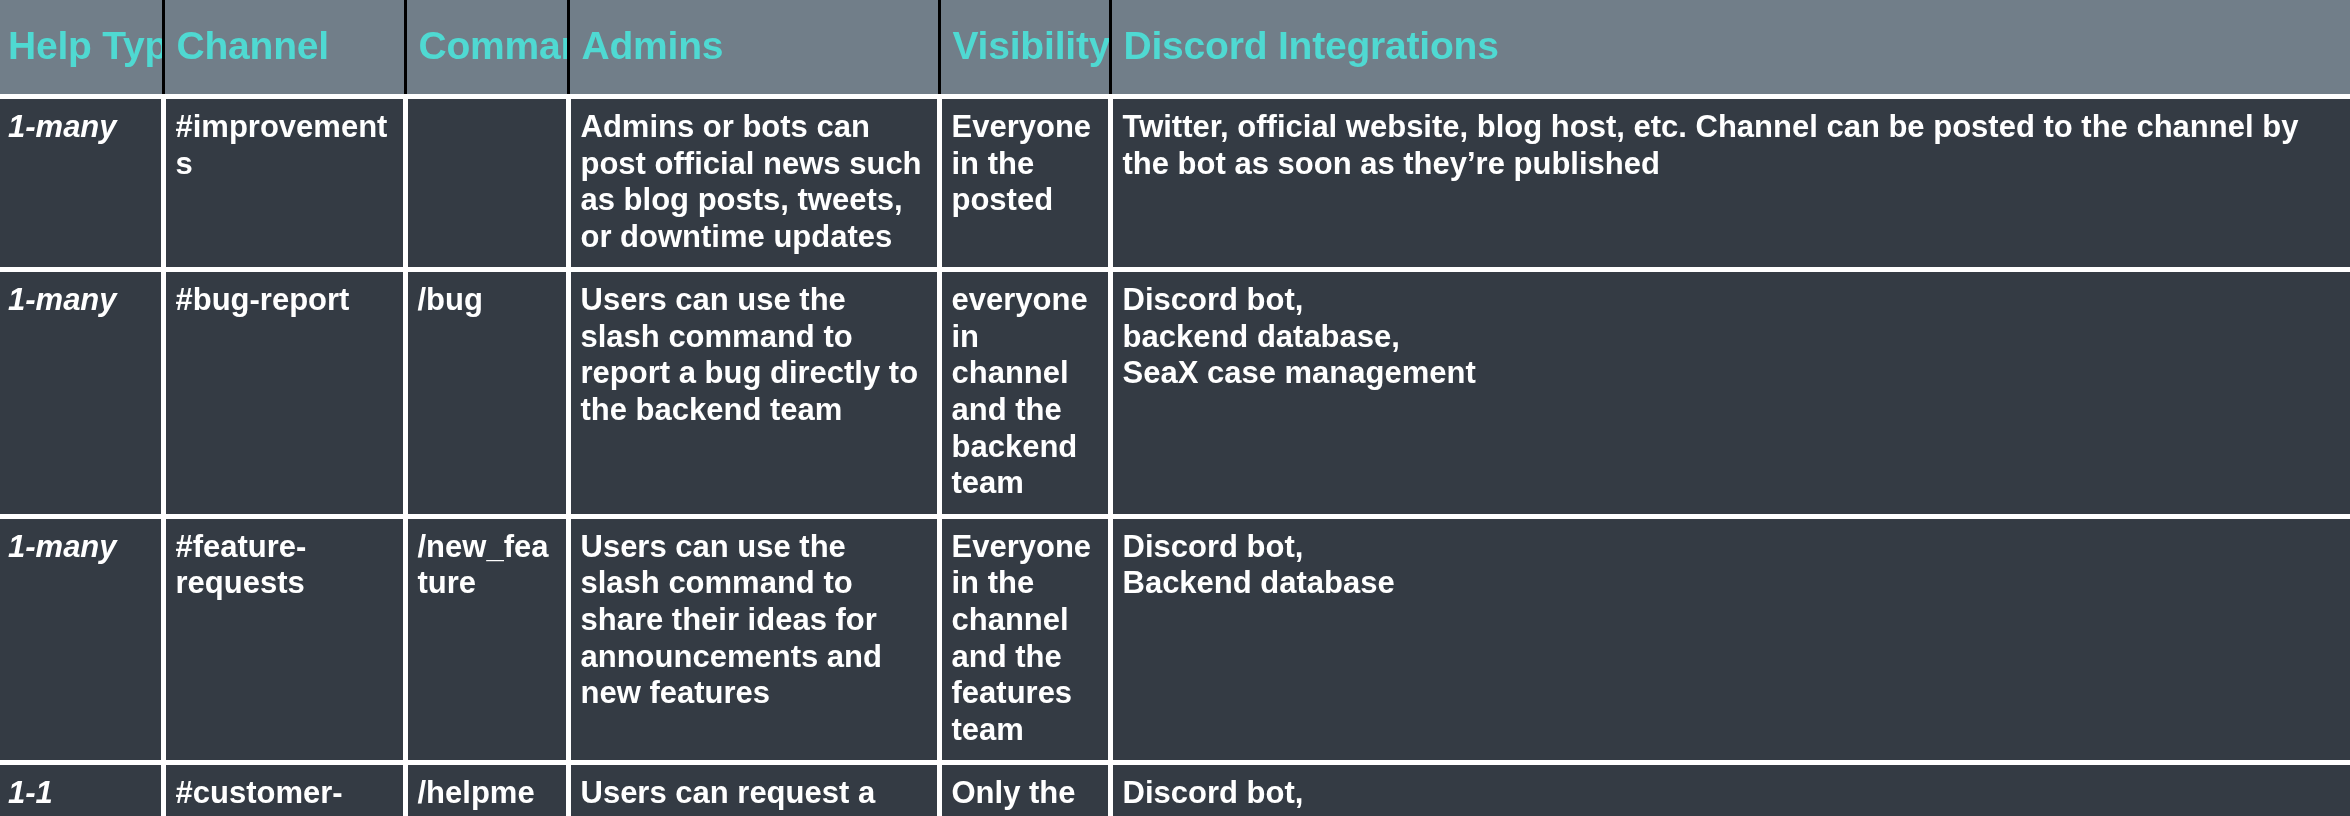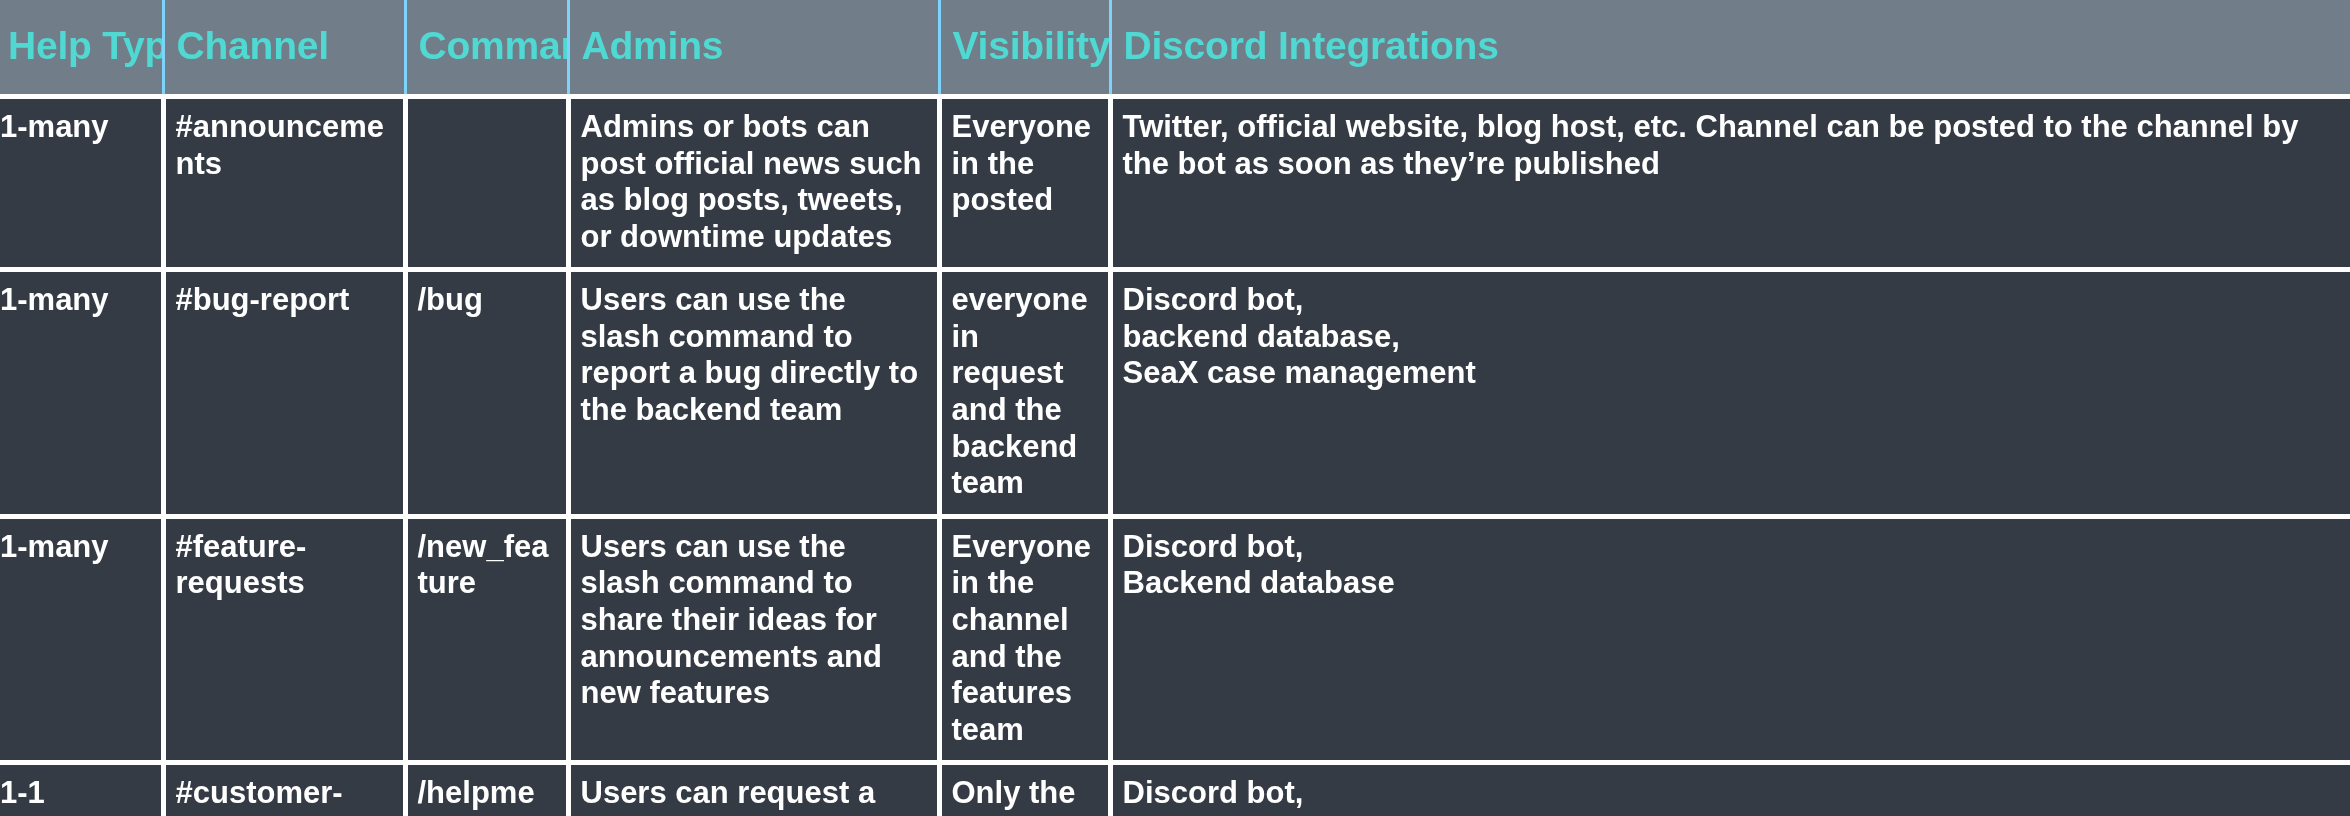--- a/index.html
+++ b/index.html
@@ -36,21 +36,21 @@
   }
   thead th {
     background: #717e89;
     color: #4fd9d2;
     font-size: 39px;
     font-weight: bold;
     text-align: left;
     vertical-align: middle;
     padding: 12px 0 14px 12px;
     height: 68px;
-    border-left: 3px solid #7dd3fc;
+    border-left: 3px solid #000000;
     border-right: 0;
     letter-spacing: -0.2px;
     line-height: 1.05;
     white-space: nowrap;
     overflow: hidden;
   }
   thead th:first-child {
     border-left: 0;
     padding-left: 8px;
   }
@@ -67,21 +67,22 @@
     vertical-align: top;
     padding: 10px 14px 12px 10px;
     border-left: 5px solid #ffffff;
     border-bottom: 5px solid #ffffff;
     line-height: 1.18;
     word-wrap: break-word;
     overflow-wrap: break-word;
   }
   tbody td:first-child {
     border-left: 0;
-    padding-left: 0;
+    padding-left: 8px;
+    font-style: italic;
   }
   tbody tr:last-child td {
     border-bottom: 0;
   }
 
   
   col.c-help      { width: 163px; }
   col.c-channel   { width: 242px; }
   col.c-command   { width: 163px; }
   col.c-usage     { width: 371px; }
@@ -108,32 +109,32 @@
         <th>Channel</th>
         <th>Command</th>
         <th>Admins</th>
         <th>Visibility</th>
         <th>Discord Integrations</th>
       </tr>
     </thead>
     <tbody>
       <tr>
         <td>1-many</td>
-        <td>#announcements</td>
+        <td>#improvements</td>
         <td class="empty-cell"></td>
         <td>Admins or bots can post official news such as blog posts, tweets, or downtime updates</td>
         <td>Everyone in the posted</td>
         <td>Twitter, official website, blog host, etc. Channel can be posted to the channel by the bot as soon as they’re published</td>
       </tr>
       <tr>
         <td>1-many</td>
         <td>#bug-report</td>
         <td>/bug</td>
         <td>Users can use the slash command to report a bug directly to the backend team</td>
-        <td>everyone in request and the backend team</td>
+        <td>everyone in channel and the backend team</td>
         <td class="preline" style="white-space: pre-line;">Discord bot,
 backend database,
 SeaX case management</td>
       </tr>
       <tr>
         <td>1-many</td>
         <td>#feature-requests</td>
         <td>/new_feature</td>
         <td>Users can use the slash command to share their ideas for announcements and new features</td>
         <td>Everyone in the channel and the features team</td>

